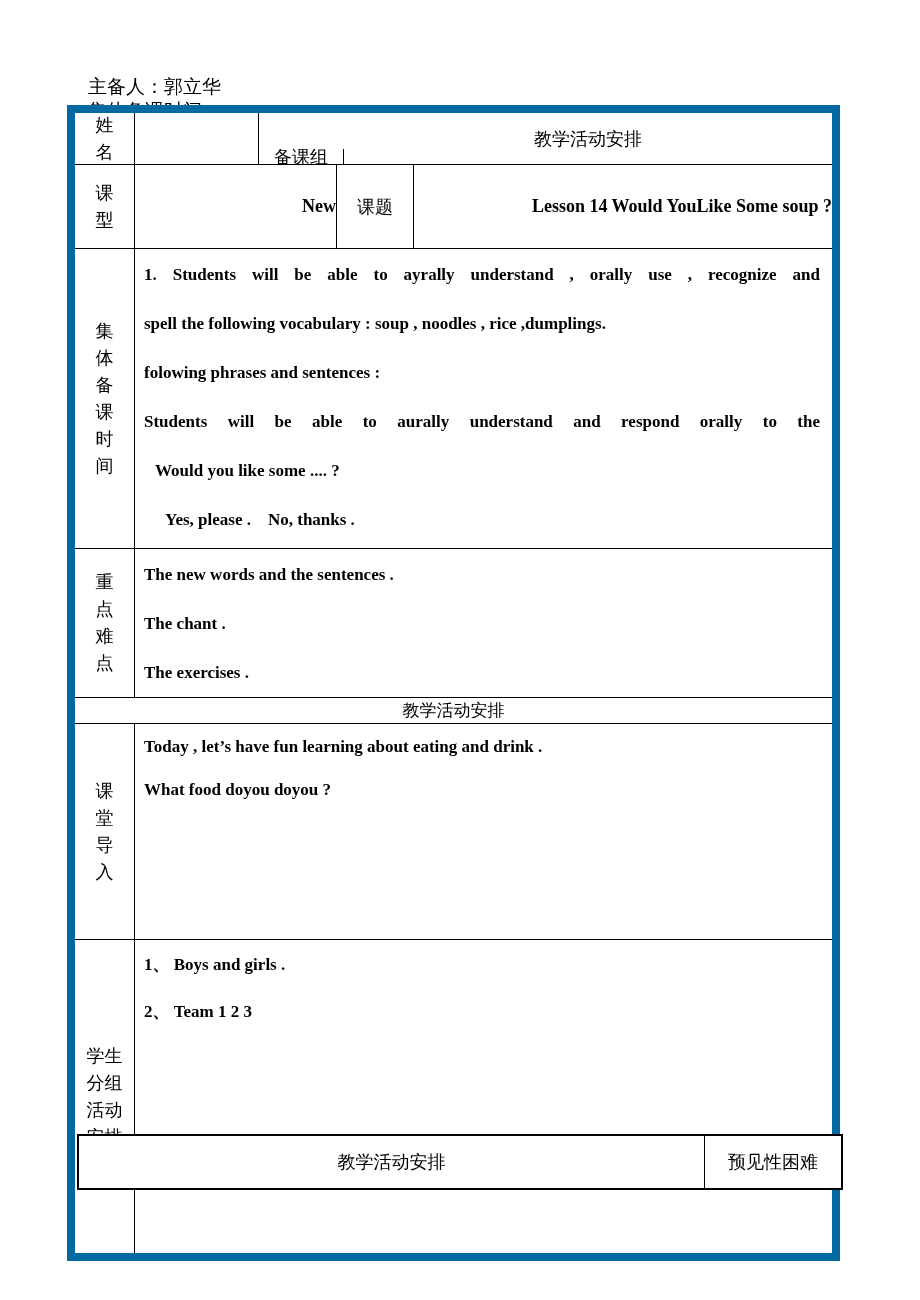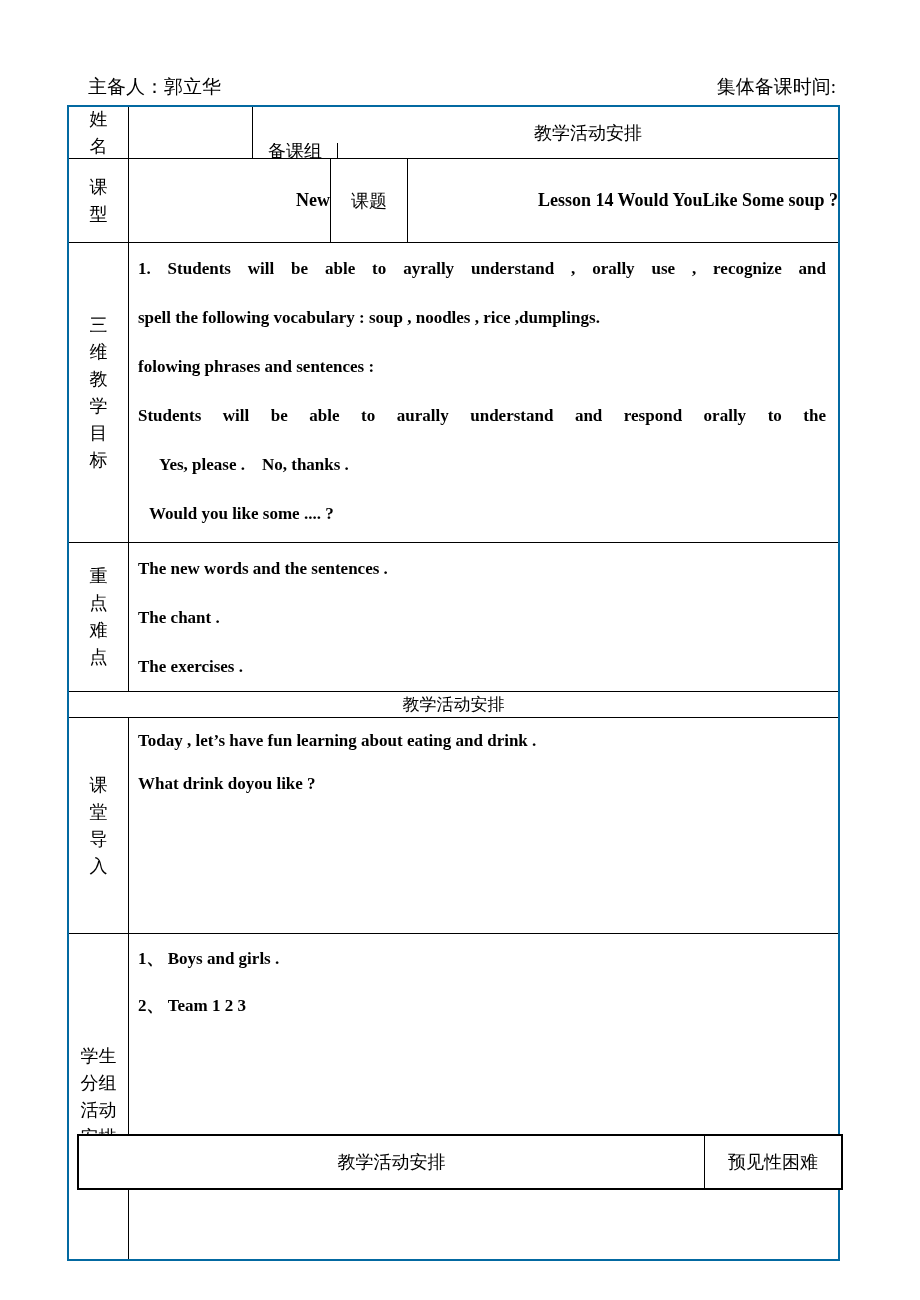--- a/index.html
+++ b/index.html
@@ -8,28 +8,28 @@
     width: 920px; height: 1300px; position: relative;
     font-family: "Liberation Serif", "DejaVu Serif", serif;
     color: #000;
     overflow: hidden;
   }
 
   
   .doc-header {
     position: absolute; left: 88px; top: 75px; width: 748px;
     display: flex; justify-content: space-between;
-    font-size: 19px; line-height: 24px;
+    font-size: 19px; line-height: 24px; flex-direction: column;
   }
 
   
   .main-table {
     position: absolute; left: 67px; top: 105px;
     width: 773px; height: 1156px;
-    border: 2px solid #0369a1;
+    border: 8px solid #0369a1;
     display: grid;
     grid-template-columns: 60px 124px 78px 7px 70px 1fr;
     grid-template-rows: 52px 84px 300px 149px 26px 216px 1fr;
     background: #fff;
   }
   .cell { border-right: 1.5px solid #000; border-bottom: 1.5px solid #000; overflow: hidden; }
   .no-r { border-right: none; }
   .no-b { border-bottom: none; }
 
   
@@ -112,50 +112,50 @@
     <span>New</span>
   </div>
   <div class="cell c-topic-label mid zh">
     <span>课题</span>
   </div>
   <div class="cell c-topic-value mid en-bold no-r">
     <span>Lesson 14 Would YouLike Some soup ?</span>
   </div>
 
   <div class="cell c-obj-label mid zh">
-    <span class="vstack">三维教学目标</span>
+    <span class="vstack">集体备课时间</span>
   </div>
   <div class="cell c-obj-content content no-r">
     <div class="line lh49 just">1. Students will be able to ayrally understand , orally use , recognize and</div>
     <div class="line lh49">spell the following vocabulary : soup , noodles , rice ,dumplings.</div>
     <div class="line lh49">folowing phrases and sentences :</div>
     <div class="line lh49 just">Students will be able to aurally understand and respond orally to the</div>
+    <div class="line lh49 ind1">Would you like some .... ?</div>
     <div class="line lh49 ind2">Yes, please .    No, thanks .</div>
-    <div class="line lh49 ind1">Would you like some .... ?</div>
   </div>
 
   <div class="cell c-kp-label mid zh">
     <span class="vstack">重点难点</span>
   </div>
   <div class="cell c-kp-content content no-r">
     <div class="line lh49">The new words and the sentences .</div>
     <div class="line lh49">The chant .</div>
     <div class="line lh49">The exercises .</div>
   </div>
 
   <div class="cell c-banner mid banner no-r">
     <span>教学活动安排</span>
   </div>
 
   <div class="cell c-lead-label mid zh">
     <span class="vstack">课堂导入</span>
   </div>
   <div class="cell c-lead-content content no-r">
     <div class="line lh43">Today , let’s have fun learning about eating and drink .</div>
-    <div class="line lh43">What drink doyou like ?</div>
+    <div class="line lh43">What food doyou doyou ?</div>
   </div>
 
   <div class="cell c-grp-label mid zh no-b">
     <span class="vstack2">学生分组活动安排</span>
   </div>
   <div class="cell c-grp-content content no-r no-b">
     <div class="line lh47">1、 Boys and girls .</div>
     <div class="line lh47">2、 Team 1 2 3</div>
   </div>
 </div>

